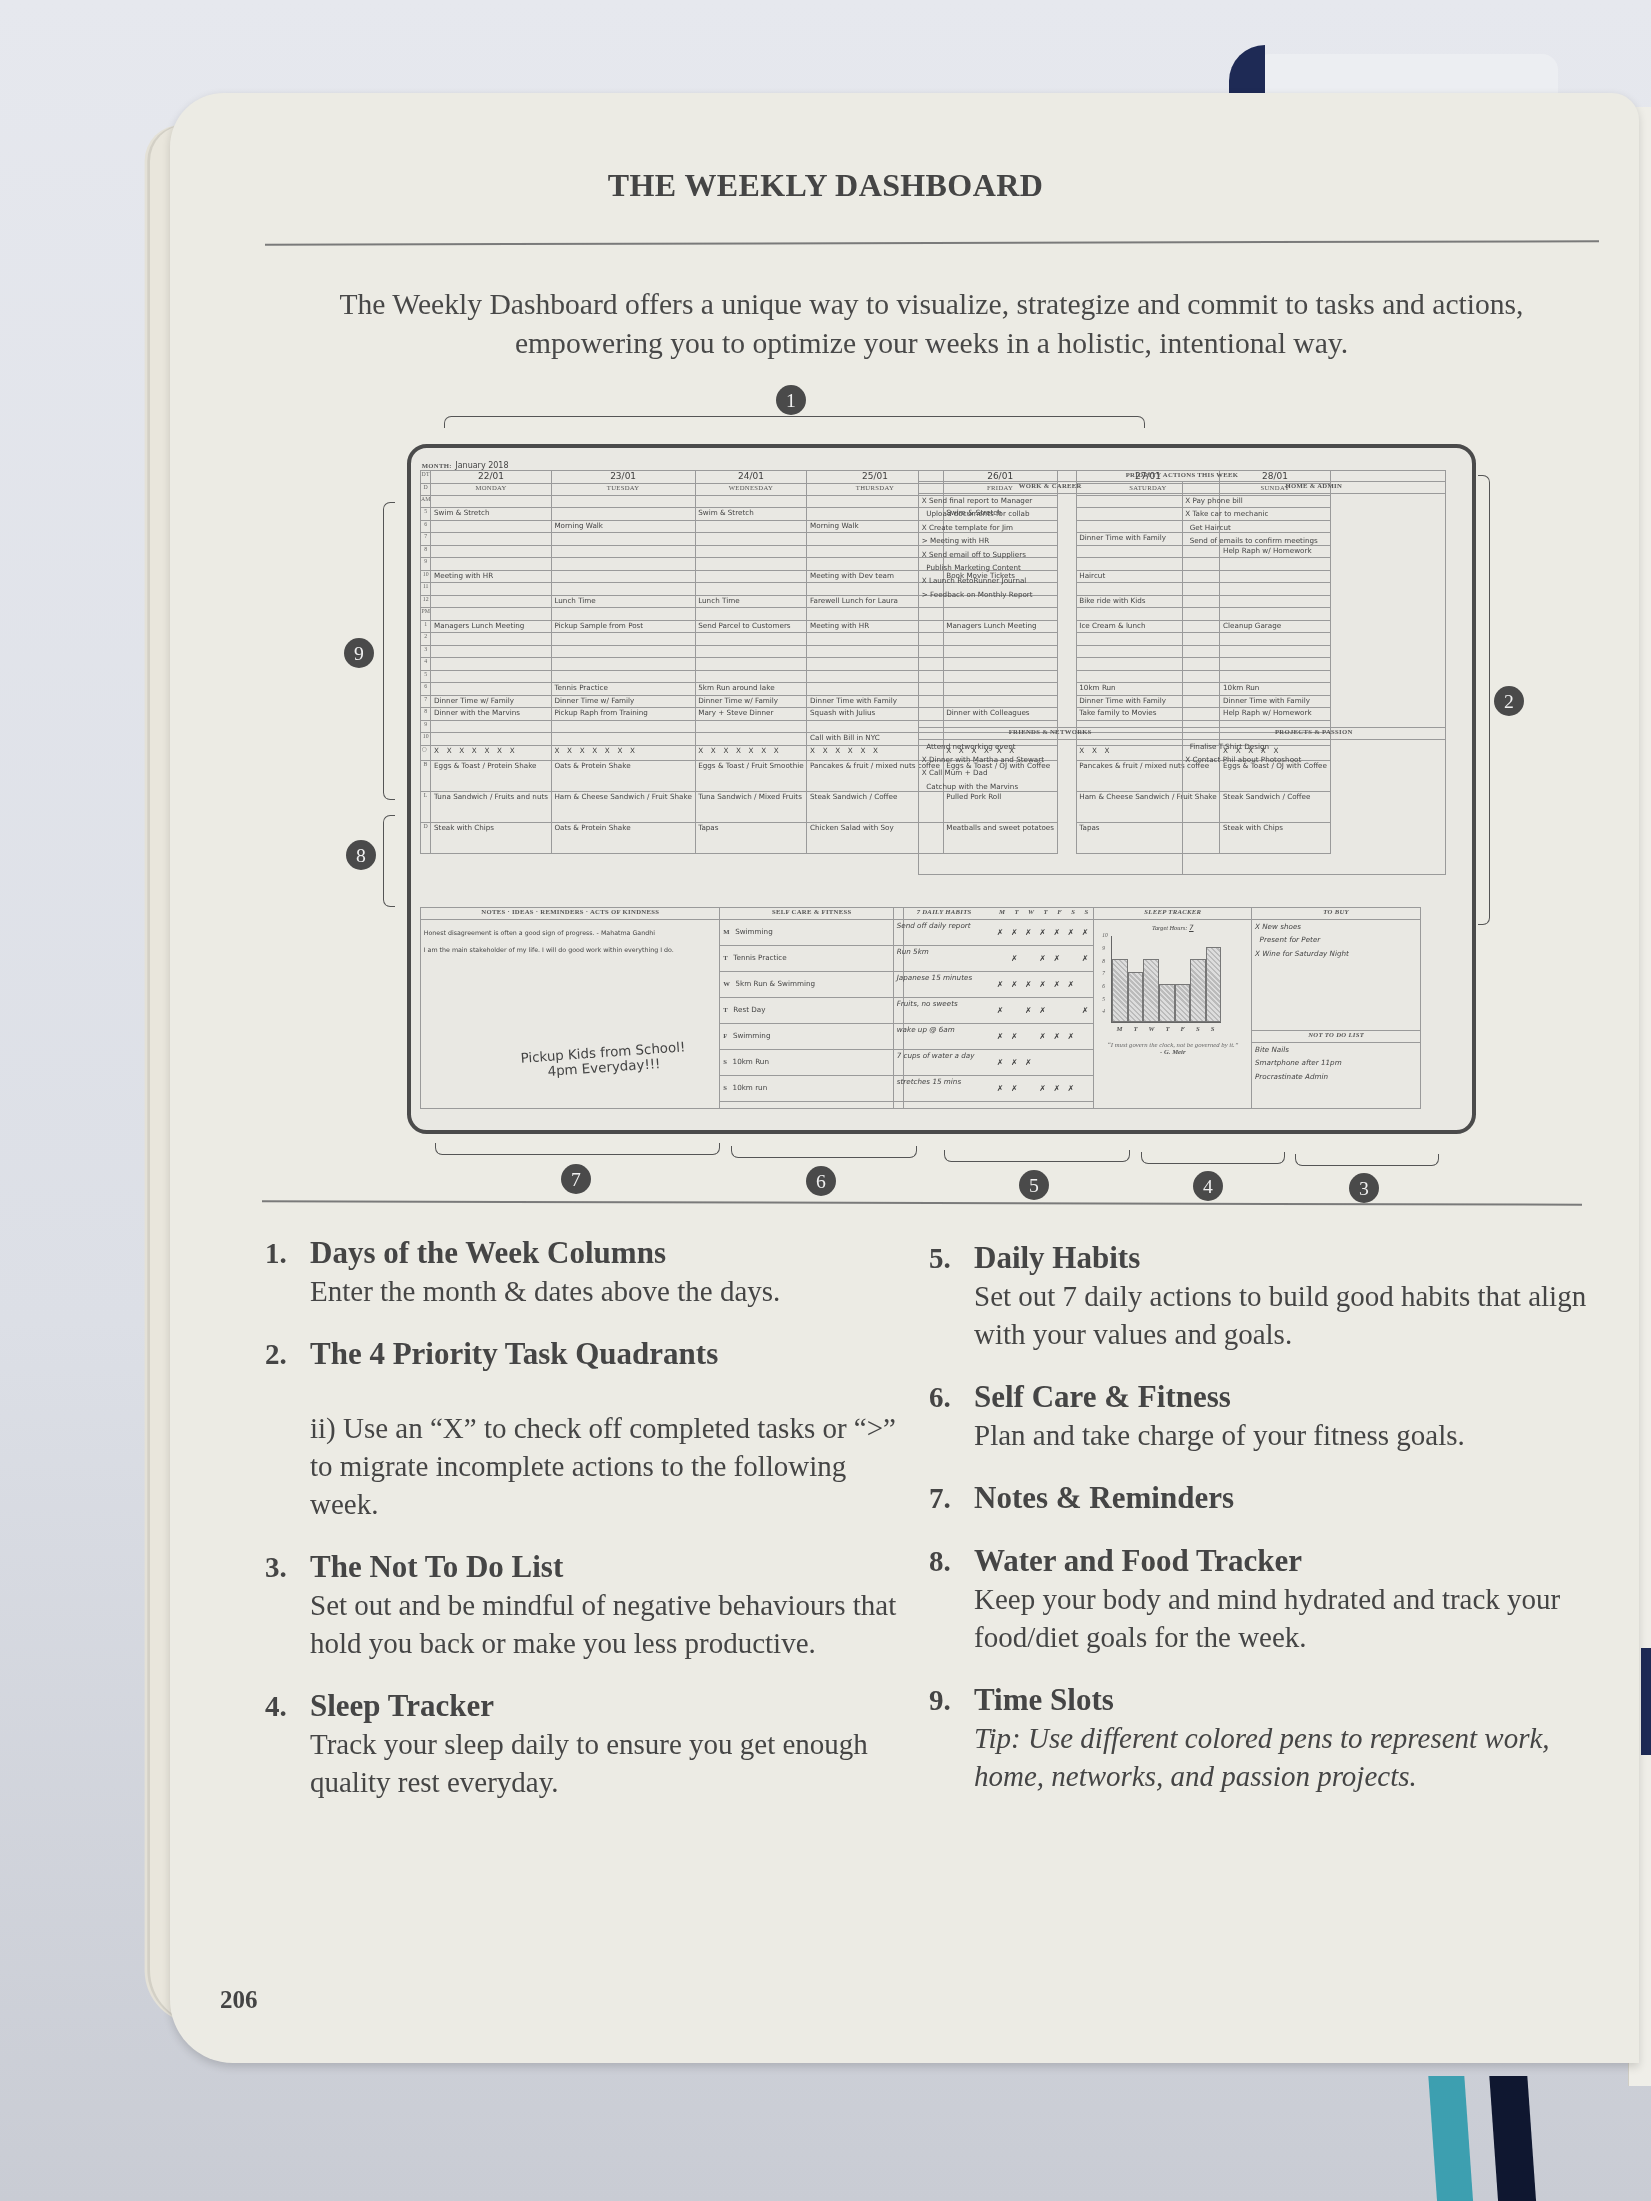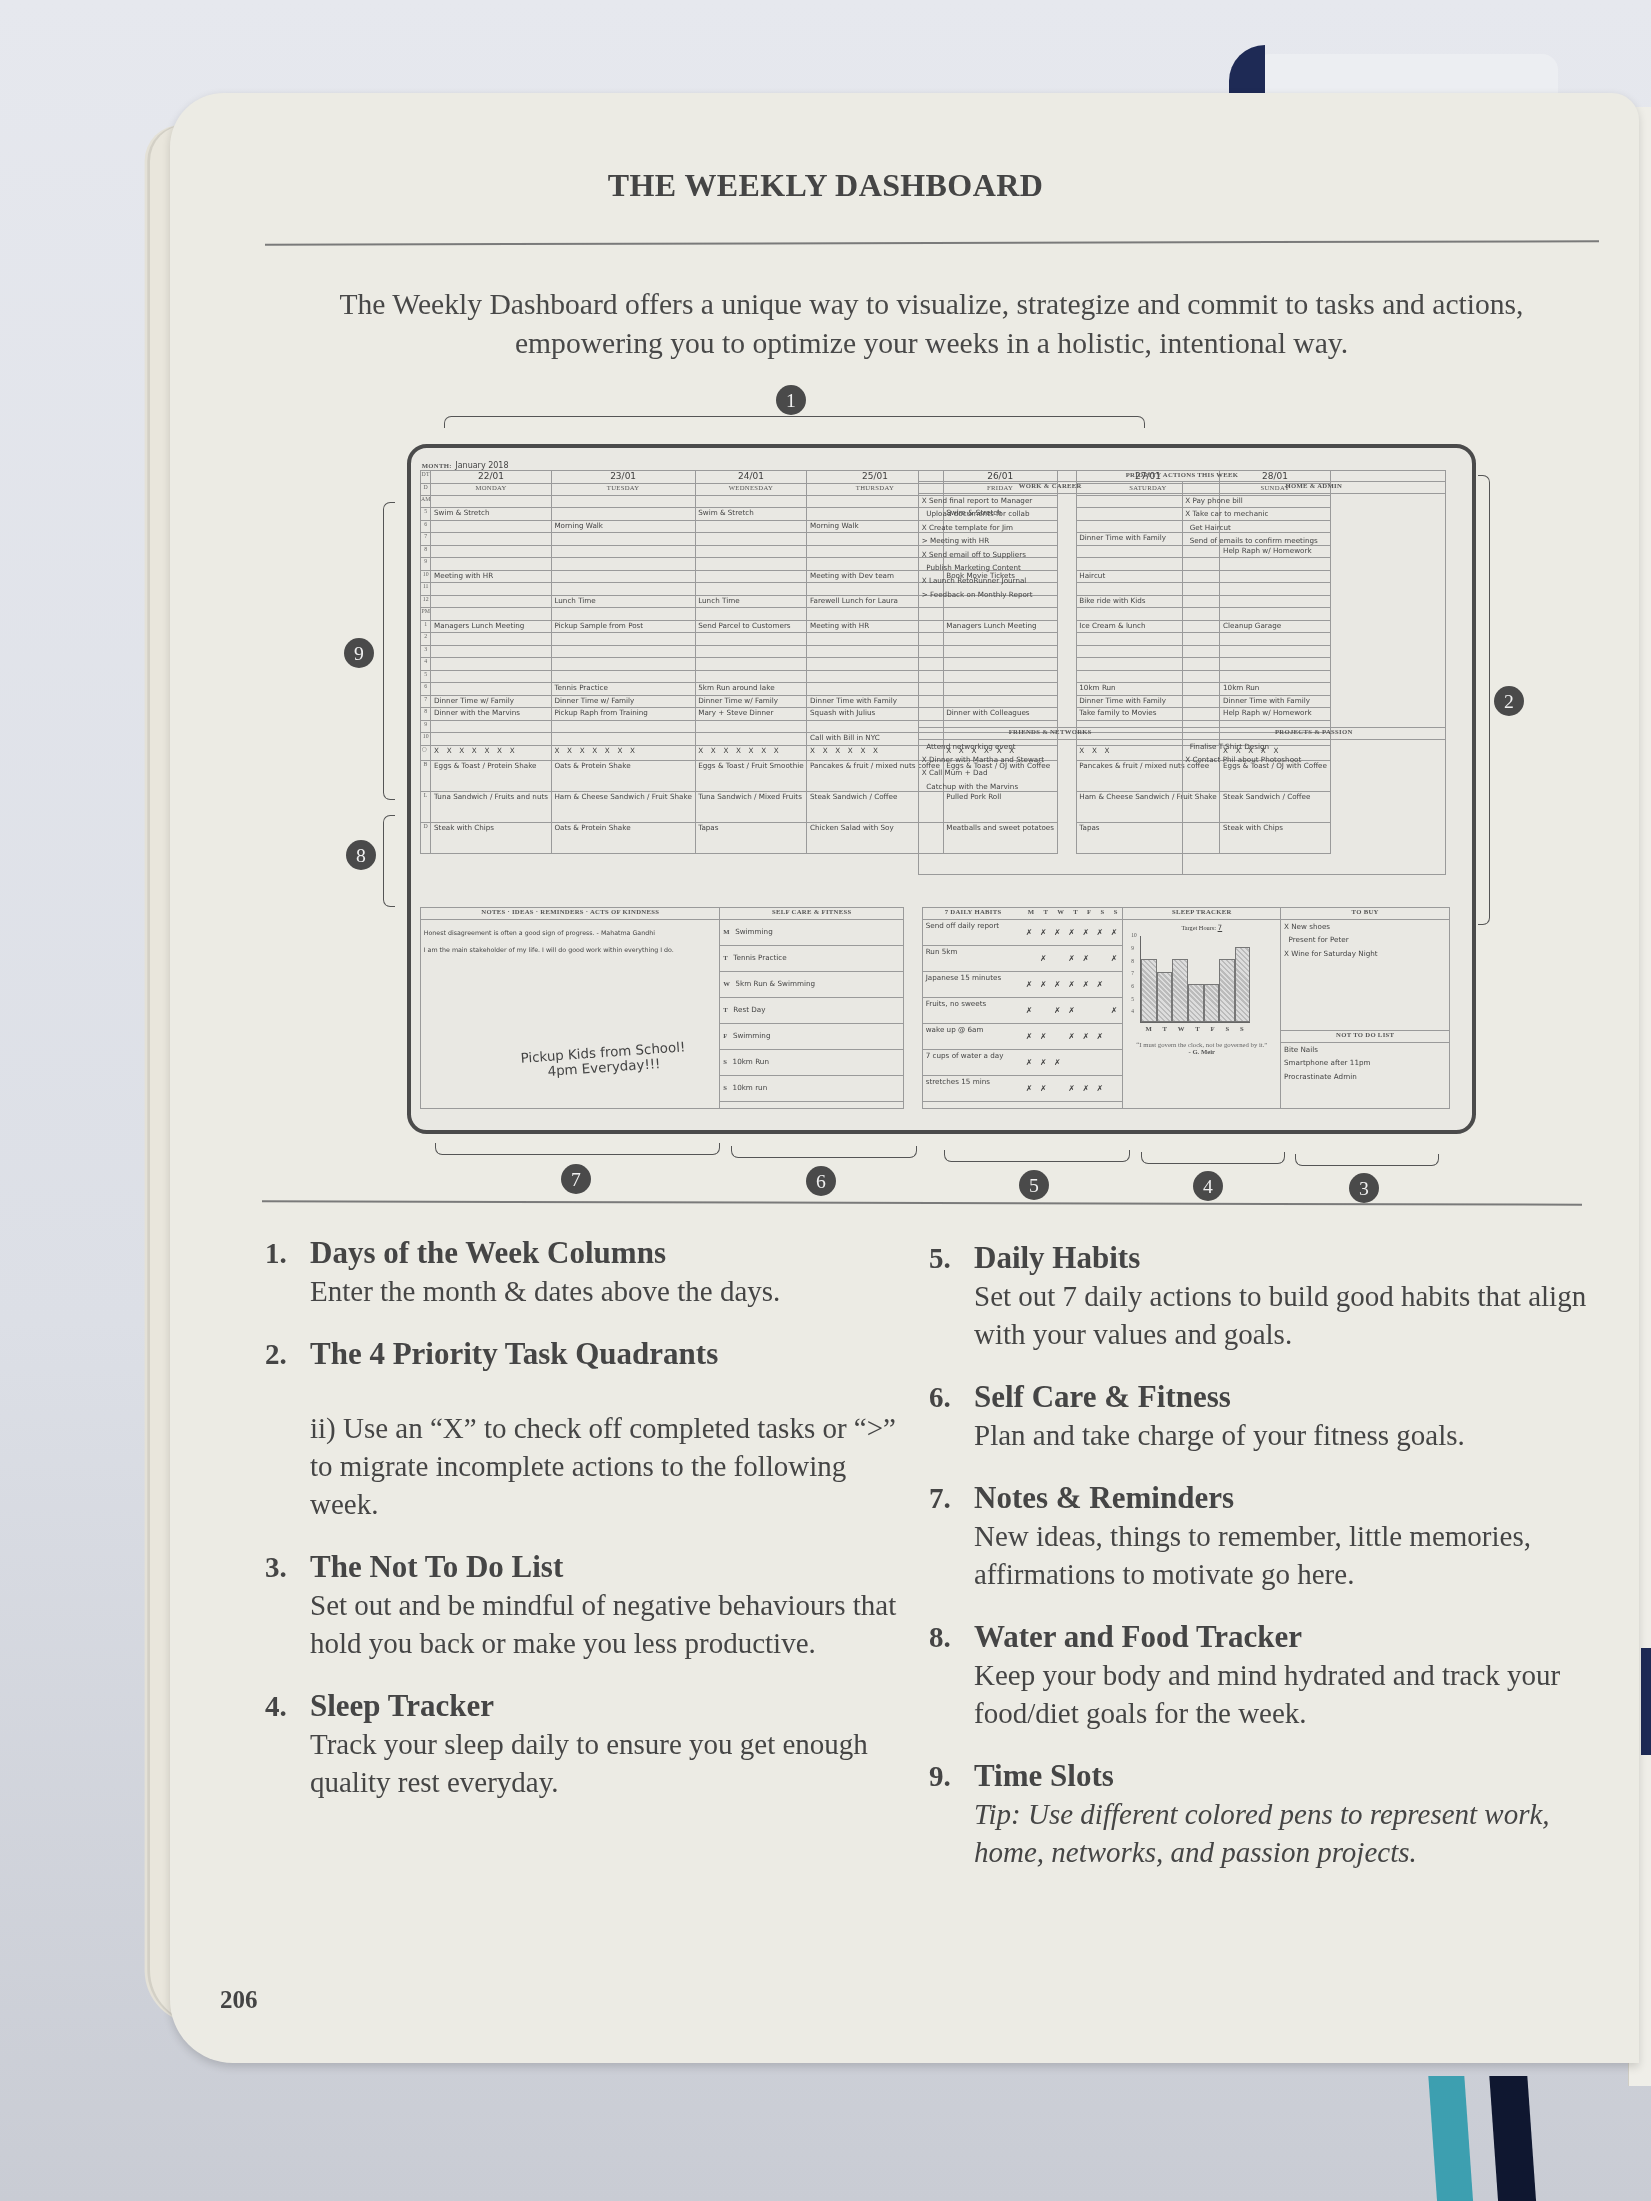--- a/index.html
+++ b/index.html
@@ -35,21 +35,21 @@
   .week td,.week th{font-weight:normal;}
   .week .hdr-date{font-family:"DejaVu Sans",sans-serif;font-size:9px;text-align:center;height:12.5px;}
   .week .hdr-day{text-align:center;height:10.7px;}
   .week .tcol{width:9px;font-size:5.8px;color:#666;text-align:center;padding:0;}
   .slot{height:12.5px;}
   .xrow td{height:14.3px;font-family:"DejaVu Sans",sans-serif;font-size:7.2px;letter-spacing:2.7px;}
   .meal td{height:30px;}
   .month-label{position:absolute;left:10.7px;top:7.2px;}
   .prio{position:absolute;left:507px;top:21.5px;}
   .bottom-left{position:absolute;left:9px;top:459px;}
-  .bottom-right{position:absolute;left:511px;top:459px;}
+  .bottom-right{position:absolute;left:482px;top:459px;font-style:italic;}
   .bars{display:flex;align-items:flex-end;height:86px;gap:0;margin-left:14.3px;border-left:0.9px solid #666;border-bottom:0.9px solid #666;width:109px;}
   .bar{flex:1;border:0.9px solid #777;background:repeating-linear-gradient(45deg,#bbb 0 1.8px,#ddd 1.8px 3.6px);}
   .axis-l{position:absolute;left:5.4px;font-size:5.4px;color:#555;}
 
   .list{position:absolute;font-size:29px;line-height:38px;color:#454545;}
   .item{position:relative;margin-bottom:25px;}
   .item .num{position:absolute;left:-45px;top:0;font-weight:bold;}
   .item .head{font-weight:bold;font-size:31px;}
   .item .body{font-size:29px;}
   .tip{font-style:italic;}
@@ -678,21 +678,20 @@
     <div class="body">Set out 7 daily actions to build good habits that align with your values and goals.</div>
   </div>
   <div class="item">
     <span class="num">6.</span>
     <div class="head">Self Care &amp; Fitness</div>
     <div class="body">Plan and take charge of your fitness goals.</div>
   </div>
   <div class="item">
     <span class="num">7.</span>
     <div class="head">Notes &amp; Reminders</div>
-    <div class="body">New ideas, things to remember, little memories, affirmations to motivate go here.</div>
   </div>
   <div class="item">
     <span class="num">8.</span>
     <div class="head">Water and Food Tracker</div>
     <div class="body">Keep your body and mind hydrated and track your food/diet goals for the week.</div>
   </div>
   <div class="item">
     <span class="num">9.</span>
     <div class="head">Time Slots</div>
     <div class="body tip">Tip: Use different colored pens to represent work, home, networks, and passion projects.</div>

